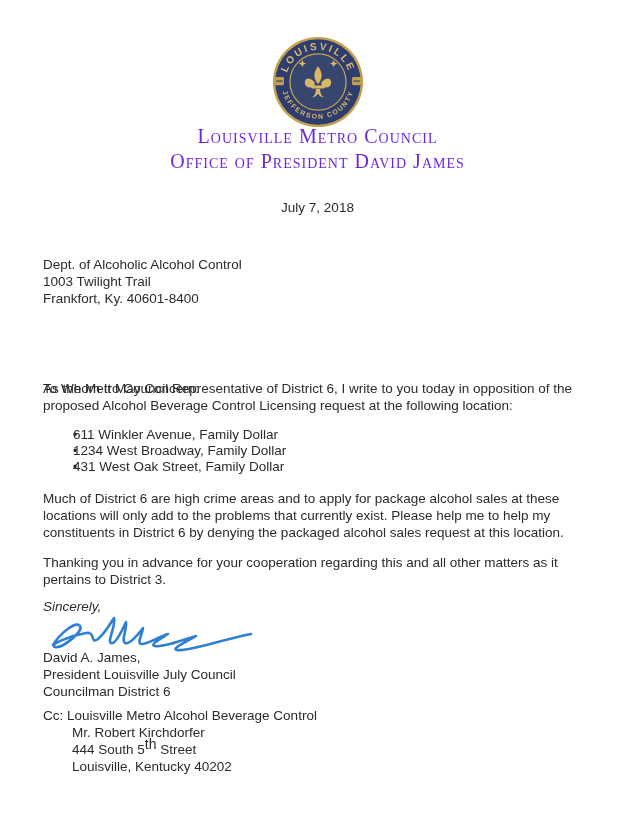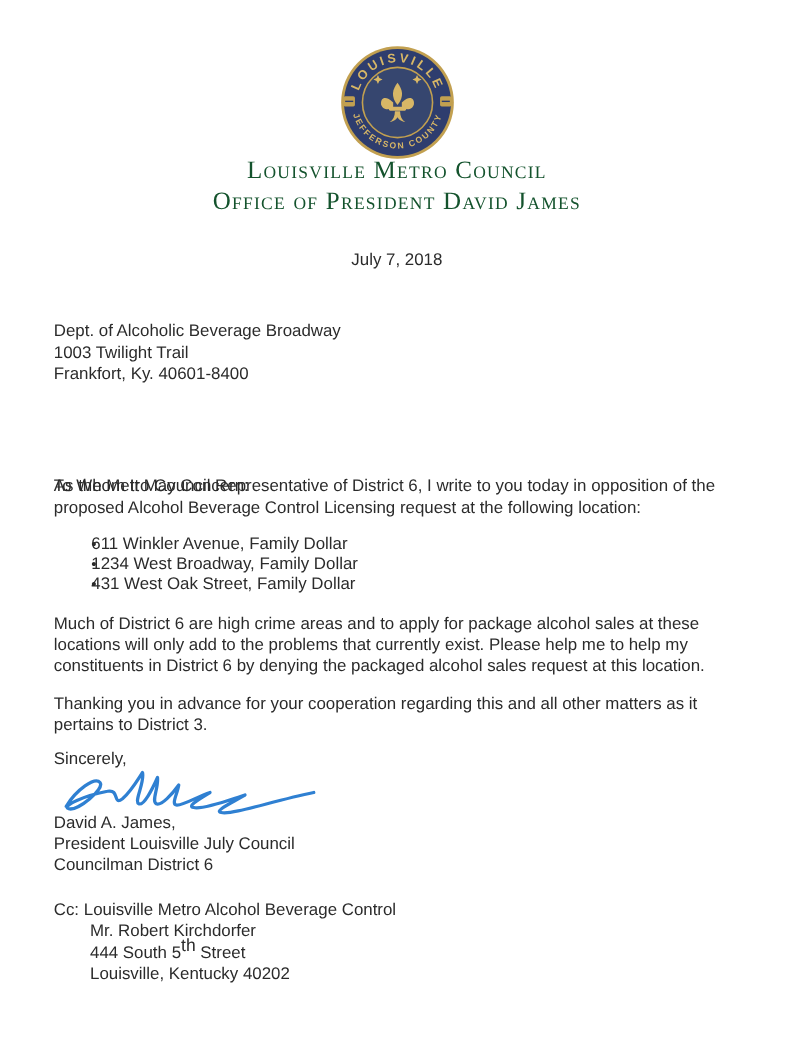--- a/index.html
+++ b/index.html
@@ -6,36 +6,36 @@
   html,body { background:#ffffff; }
   .page {
     position:relative; width:635px; height:838px; background:#ffffff;
     font-family:"Liberation Sans", sans-serif; color:#2b2b2b; overflow:hidden;
     font-size:13.5px; line-height:17px;
   }
   .seal { position:absolute; top:36px; left:50%; transform:translateX(-50%); }
   .header-block { position:absolute; top:124px; left:0; width:100%; text-align:center; }
   .header-line {
     font-family:"Liberation Serif", serif; font-variant:small-caps;
-    font-size:20px; line-height:25px; letter-spacing:1px; color:#14532d;
+    font-size:20px; line-height:25px; letter-spacing:1px; color:#6d28d9;
   }
   .date-line { position:absolute; top:199px; left:0; width:100%; text-align:center; }
   .recipient { position:absolute; top:256px; left:43px; }
   .salutation { position:absolute; top:342px; left:43px;margin-top:38px; }
   .para { position:absolute; left:43px; width:556px; }
   .para-1 { top:380px; }
   .para-2 { top:490px; }
   .para-3 { top:554px; }
   .bullet-list { position:absolute; top:427px; left:43px; list-style:none; }
   .bullet-item { display:flex; line-height:16px; }
   .bullet-dot { width:28px; padding-left:30px; font-size:12px; }
-  .sincerely { position:absolute; top:598px; left:43px; }
+  .sincerely { position:absolute; top:598px; left:43px;font-style:italic; }
   .signature-svg { position:absolute; top:605px; left:45px; }
   .name-block { position:absolute; top:649px; left:43px; }
-  .cc-block { position:absolute; top:707px; left:43px;margin-top:12px; }
+  .cc-block { position:absolute; top:707px; left:43px; }
   .cc-indent { padding-left:29px; }
   sup { font-size:14px; vertical-align:super; line-height:0; }
 </style>
 </head>
 <body>
 
 <div class="page">
 
   <svg class="seal" width="92" height="92" viewBox="0 0 100 100">
     <circle cx="50" cy="50" r="49" fill="#c2a050"></circle>
@@ -70,21 +70,21 @@
   </svg>
 
   <div class="header-block">
     <div class="header-line">Louisville Metro Council</div>
     <div class="header-line">Office of President David James</div>
   </div>
 
   <div class="date-line">July 7, 2018</div>
 
   <div class="recipient">
-    <div>Dept. of Alcoholic Beverage Broadway</div>
+    <div>Dept. of Alcoholic Alcohol Control</div>
     <div>1003 Twilight Trail</div>
     <div>Frankfort, Ky. 40601-8400</div>
   </div>
 
   <div class="salutation">To Whom It May Concern:</div>
 
   <div class="para para-1">As the Metro Council Representative of District 6, I write to you today in opposition of the proposed Alcohol Beverage Control Licensing request at the following location:</div>
 
   <ul class="bullet-list">
     <li class="bullet-item">

